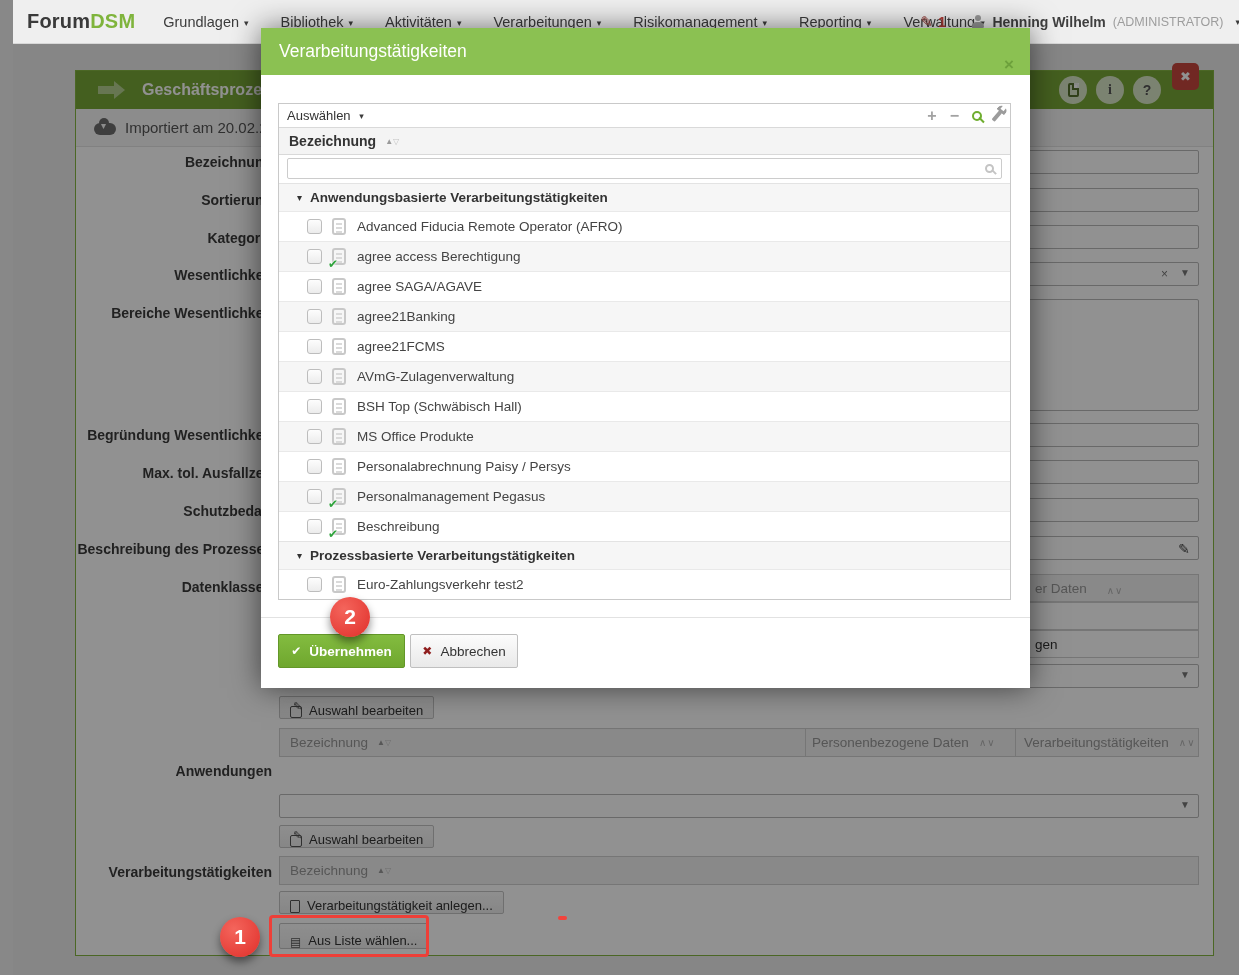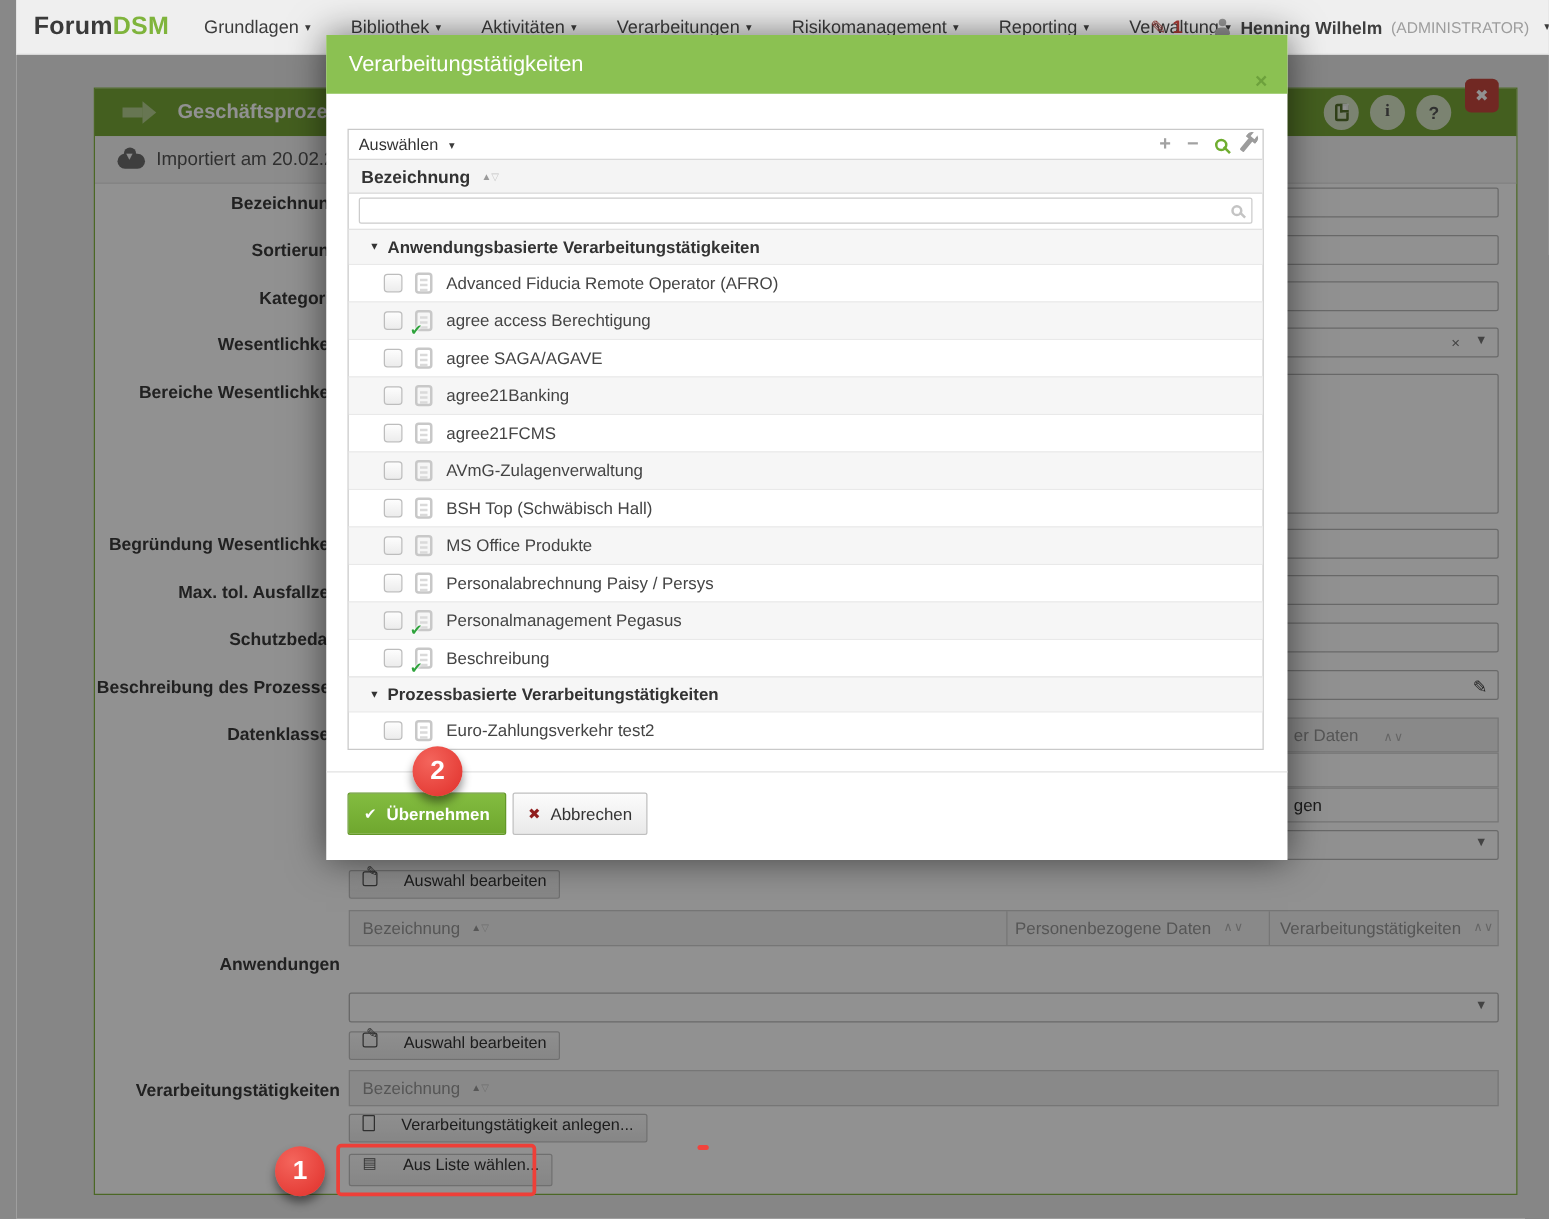--- a/index.html
+++ b/index.html
@@ -57,22 +57,22 @@
   .f-input { position:absolute; left:203px; width:920px; height:24px; background:#fff;
              border:1px solid #b9b9b9; border-radius:2px; }
   .f-area { height:112px !important; }
   .f-icons { position:absolute; right:8px; top:4px; display:flex; gap:12px; color:#777; font-size:12px; }
   .dd-caret { font-size:10px; color:#777; }
   .tbl-band { position:absolute; left:203px; width:920px; height:28px; border:1px solid #cfcfcf;
               background:#f1f1f1; font-size:13.5px; color:#979797; display:flex; align-items:center; }
   .tbl-row-bg { background:#fff; color:#333; }
   .frag { position:absolute; left:755px; display:flex; gap:10px; align-items:flex-end; }
   .btn-gray { position:absolute; height:23px; background:linear-gradient(#fbfbfb,#ececec);
-              border:1px solid #c3c3c3; border-radius:2px; display:flex; align-items:flex-start;
-              gap:21px; padding:0 10px; font-size:13px; color:#333; white-space:nowrap; }
+              border:1px solid #c3c3c3; border-radius:2px; display:flex; align-items:flex-end;
+              gap:7px; padding:0 10px; font-size:13px; color:#333; white-space:nowrap; }
   .edit-ic { position:relative; width:12px; height:12px; border:1.5px solid #555; border-radius:2px; }
   .edit-ic::after { content:"✎"; position:absolute; left:2px; top:-7px; font-size:11px; color:#555; }
   .page-ic { width:10px; height:13px; border:1.5px solid #555; border-radius:1px; }
   .list-ic { font-size:12px; color:#555; line-height:1; }
   .sort-pair { display:inline-flex; margin-left:9px; }
   .sort-pair .up { color:#9a9a9a; font-size:8px; }
   .sort-pair .dn { color:#c4c4c4; font-size:8px; }
   .chev { color:#b3b3b3; font-size:10px; letter-spacing:1px; margin-left:10px; }
   .anw-head { display:flex; }
   .anw-c1 { width:525px; padding-left:10px; display:flex; align-items:center; }

